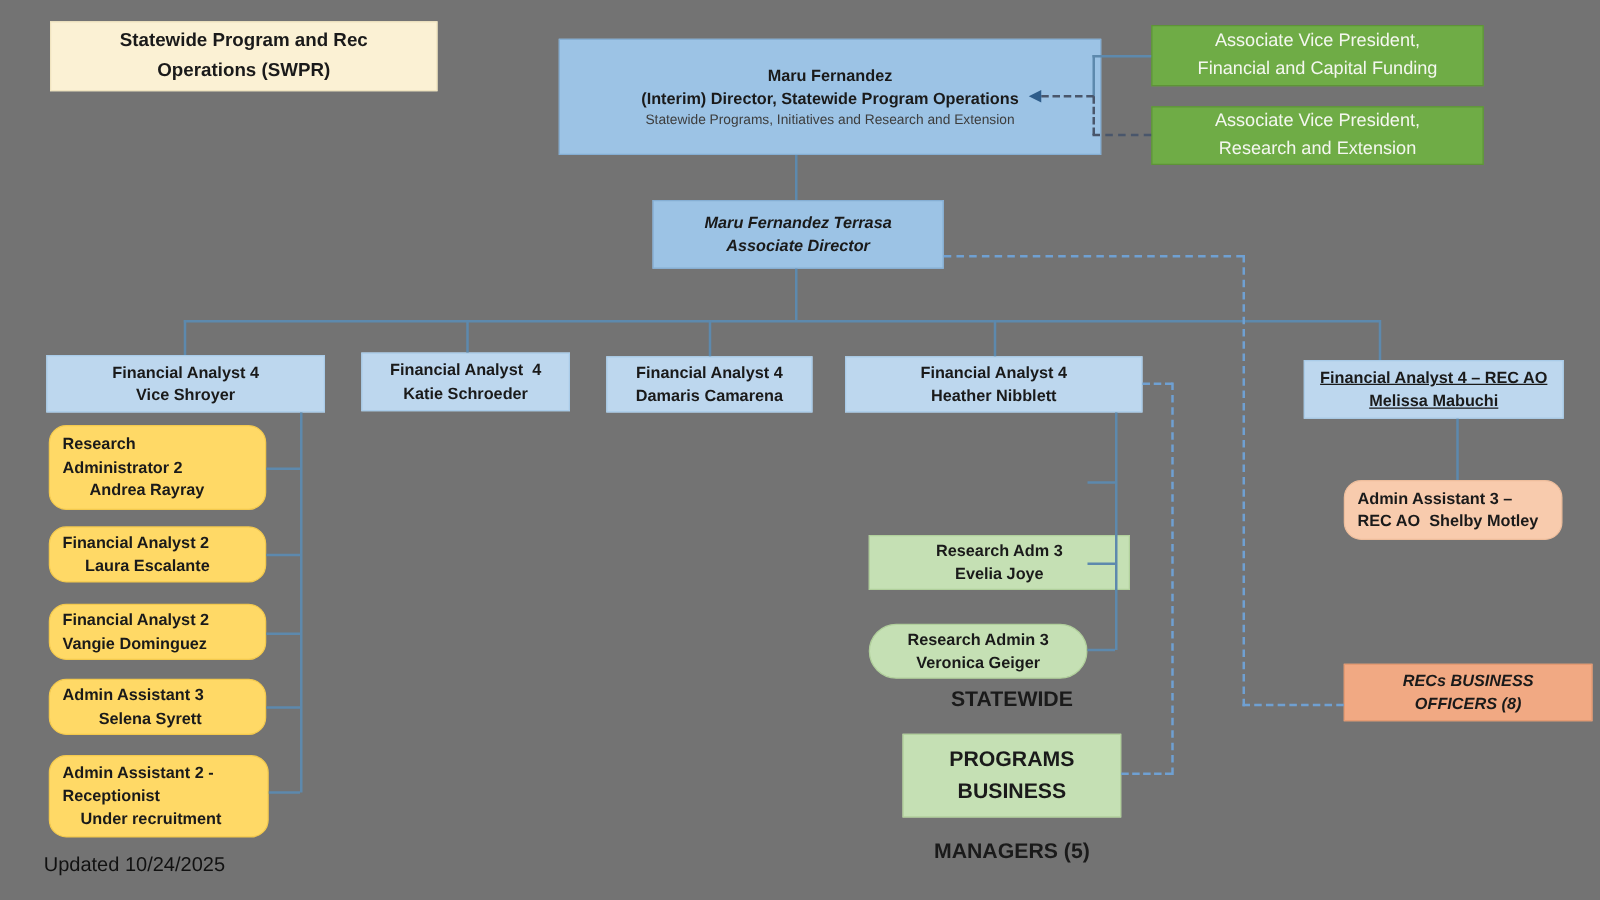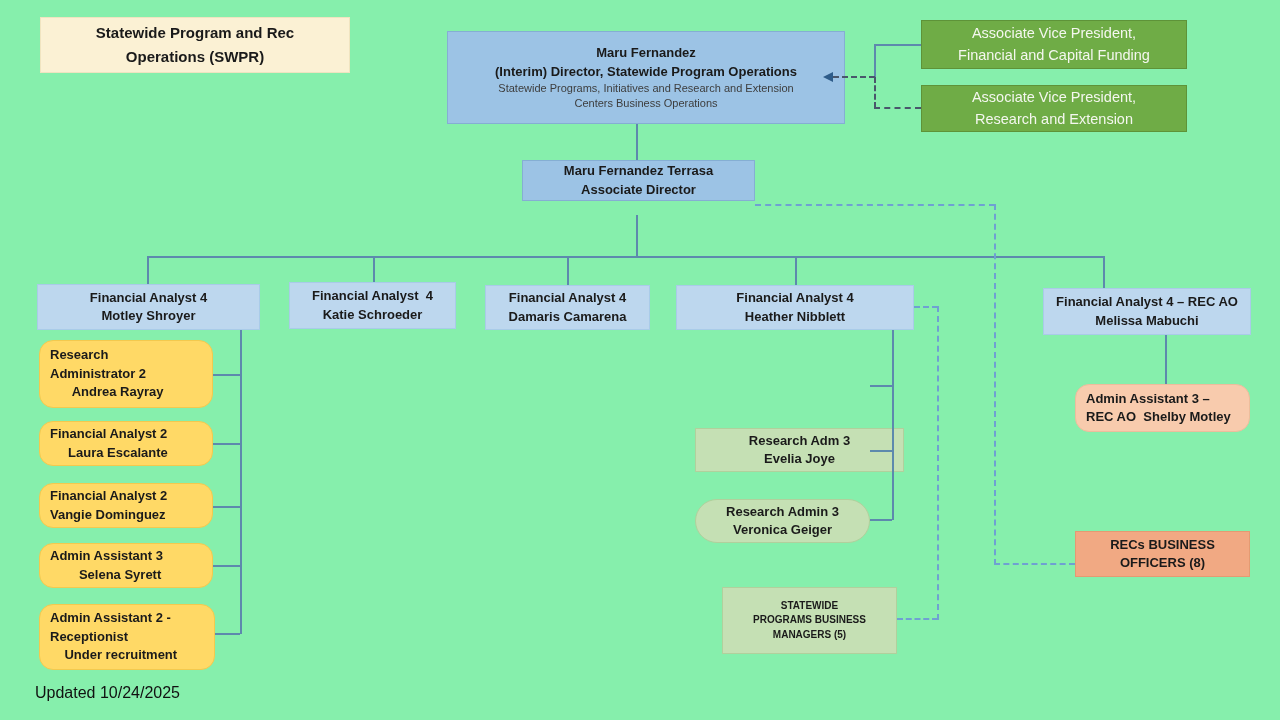--- a/index.html
+++ b/index.html
@@ -1,89 +1,88 @@
 <!DOCTYPE html>
 <html><head>
 <meta charset="utf-8">
 <style>
   html,body{margin:0;padding:0;background:#fff;}
-  #canvas{position:relative;width:1280px;height:720px;background:#86efac;overflow:hidden;
+  #canvas{position:relative;width:1280px;height:720px;background:#737373;overflow:hidden;
           font-family:"Liberation Sans", sans-serif;color:#1a1a1a;}
   .node{position:absolute;box-sizing:border-box;display:flex;flex-direction:column;
         justify-content:center;text-align:center;font-weight:bold;font-size:13px;line-height:1.42;}
   .node .line{display:block;white-space:pre-wrap;}
   .left{align-items:flex-start;text-align:left;padding-left:10px;padding-right:4px;border-radius:14px;}
   .c-cream{background:#FBF1D4;border:1px solid #f0e4c0;font-size:15px;line-height:1.6;}
   .c-blue{background:#9CC3E5;border:1px solid #85aed3;}
   .c-lightblue{background:#BDD7EE;border:1px solid #a9cbe8;}
   .c-yellow{background:#FFD966;border:1px solid #f3c94e;}
   .c-green{background:#6FAC46;border:1px solid #5e9338;color:#f4f7ef;font-weight:400;font-size:14.5px;line-height:1.5;}
   .c-lightgreen{background:#C5E0B4;border:1px solid #b1d09c;}
   .c-peach{background:#F8CBAD;border:1px solid #edbd9c;}
   .c-orange{background:#F1A983;border:1px solid #e49a72;}
   .sub{font-weight:normal;font-size:11px;color:#3d3d3d;line-height:1.35;}
-  .small{font-size:10px;}
+  .small{font-size:17px;gap:24px;}
   
   .sl{position:absolute;background:#5d89ad;}
   .dl-h{position:absolute;border-top:2px dashed #6fa0d2;}
   .dl-v{position:absolute;border-left:2px dashed #6fa0d2;}
   .dd-h{position:absolute;border-top:2px dashed #49566b;}
   .dd-v{position:absolute;border-left:2px dashed #49566b;}
   .arrow-left{position:absolute;width:0;height:0;border-top:5px solid transparent;
               border-bottom:5px solid transparent;border-right:10px solid #2e5c8a;}
   #footer-note{position:absolute;left:35px;top:684px;font-size:16px;color:#111;}
 </style>
 </head>
 <body>
 
 <div id="canvas">
 
   <div class="node c-cream" style="left:40px;top:17px;width:310px;height:56px;">
     <span class="line">Statewide Program and Rec</span>
     <span class="line">Operations (SWPR)</span>
   </div>
 
-  <div class="node c-blue" style="left:447px;top:31px;width:398px;height:93px;">
+  <div class="node c-blue" style="left:447px;top:31px;width:434px;height:93px;">
     <span class="line">Maru Fernandez</span>
     <span class="line">(Interim) Director, Statewide Program Operations</span>
     <span class="line sub">Statewide Programs, Initiatives and Research and Extension</span>
-    <span class="line sub">Centers Business Operations</span>
   </div>
 
   <div class="node c-green" style="left:921px;top:20px;width:266px;height:49px;">
     <span class="line">Associate Vice President,</span>
     <span class="line">Financial and Capital Funding</span>
   </div>
   <div class="node c-green" style="left:921px;top:85px;width:266px;height:47px;">
     <span class="line">Associate Vice President,</span>
     <span class="line">Research and Extension</span>
   </div>
 
-  <div class="node c-blue" style="left:522px;top:160px;width:233px;height:41px;">
+  <div class="node c-blue" style="left:522px;top:160px;width:233px;height:55px;font-style:italic;">
     <span class="line">Maru Fernandez Terrasa</span>
     <span class="line">Associate Director</span>
   </div>
 
   <div class="node c-lightblue" style="left:37px;top:284px;width:223px;height:46px;">
     <span class="line">Financial Analyst 4</span>
-    <span class="line">Motley Shroyer</span>
+    <span class="line">Vice Shroyer</span>
   </div>
   <div class="node c-lightblue" style="left:289px;top:282px;width:167px;height:47px;">
     <span class="line">Financial Analyst  4</span>
     <span class="line">Katie Schroeder</span>
   </div>
   <div class="node c-lightblue" style="left:485px;top:285px;width:165px;height:45px;">
     <span class="line">Financial Analyst 4</span>
     <span class="line">Damaris Camarena</span>
   </div>
   <div class="node c-lightblue" style="left:676px;top:285px;width:238px;height:45px;">
     <span class="line">Financial Analyst 4</span>
     <span class="line">Heather Nibblett</span>
   </div>
-  <div class="node c-lightblue" style="left:1043px;top:288px;width:208px;height:47px;">
+  <div class="node c-lightblue" style="left:1043px;top:288px;width:208px;height:47px;text-decoration:underline;">
     <span class="line">Financial Analyst 4 – REC AO</span>
     <span class="line">Melissa Mabuchi</span>
   </div>
 
   <div class="node c-yellow left" style="left:39px;top:340px;width:174px;height:68px;">
     <span class="line">Research</span>
     <span class="line">Administrator 2</span>
     <span class="line">      Andrea Rayray</span>
   </div>
   <div class="node c-yellow left" style="left:39px;top:421px;width:174px;height:45px;">
@@ -115,21 +114,21 @@
   <div class="node c-lightgreen small" style="left:722px;top:587px;width:175px;height:67px;">
     <span class="line">STATEWIDE</span>
     <span class="line">PROGRAMS BUSINESS</span>
     <span class="line">MANAGERS (5)</span>
   </div>
 
   <div class="node c-peach left" style="left:1075px;top:384px;width:175px;height:48px;">
     <span class="line">Admin Assistant 3 –</span>
     <span class="line">REC AO  Shelby Motley</span>
   </div>
-  <div class="node c-orange" style="left:1075px;top:531px;width:175px;height:46px;">
+  <div class="node c-orange" style="left:1075px;top:531px;width:199px;height:46px;font-style:italic;">
     <span class="line">RECs BUSINESS</span>
     <span class="line">OFFICERS (8)</span>
   </div>
 
   <div class="sl" style="left:636px;top:124px;width:1.5px;height:36px;"></div>
   <div class="sl" style="left:636px;top:215px;width:1.5px;height:41px;"></div>
   <div class="sl" style="left:147px;top:256px;width:957px;height:1.5px;"></div>
   <div class="sl" style="left:147px;top:256px;width:1.5px;height:28px;"></div>
   <div class="sl" style="left:373px;top:256px;width:1.5px;height:26px;"></div>
   <div class="sl" style="left:567px;top:256px;width:1.5px;height:29px;"></div>

